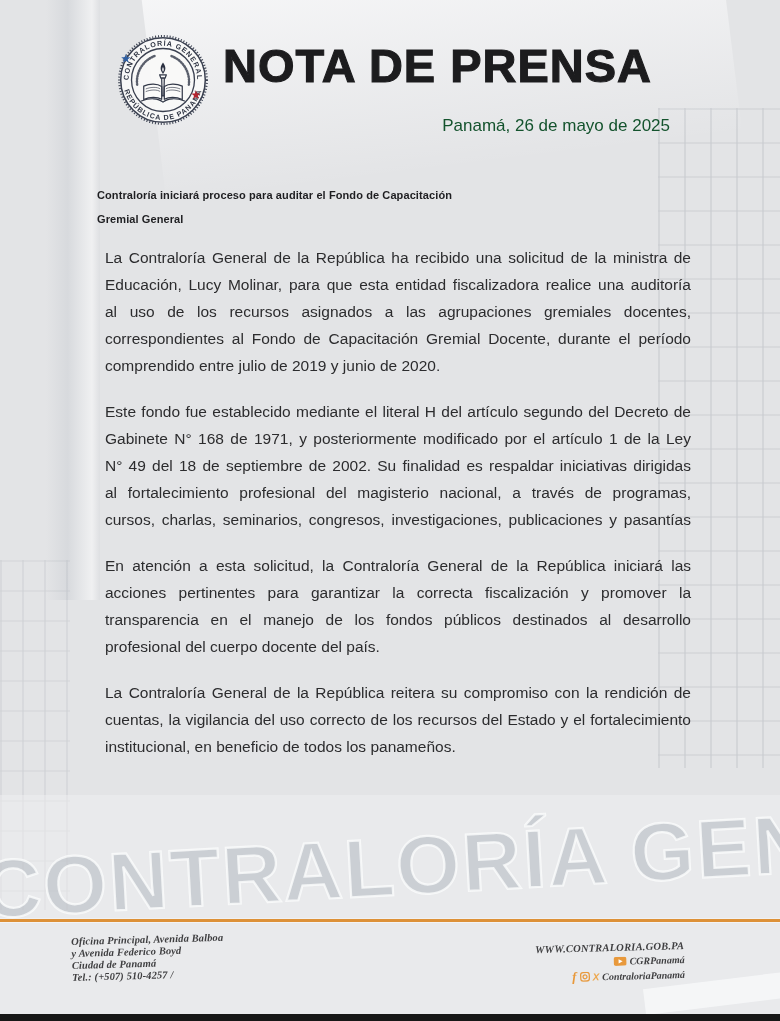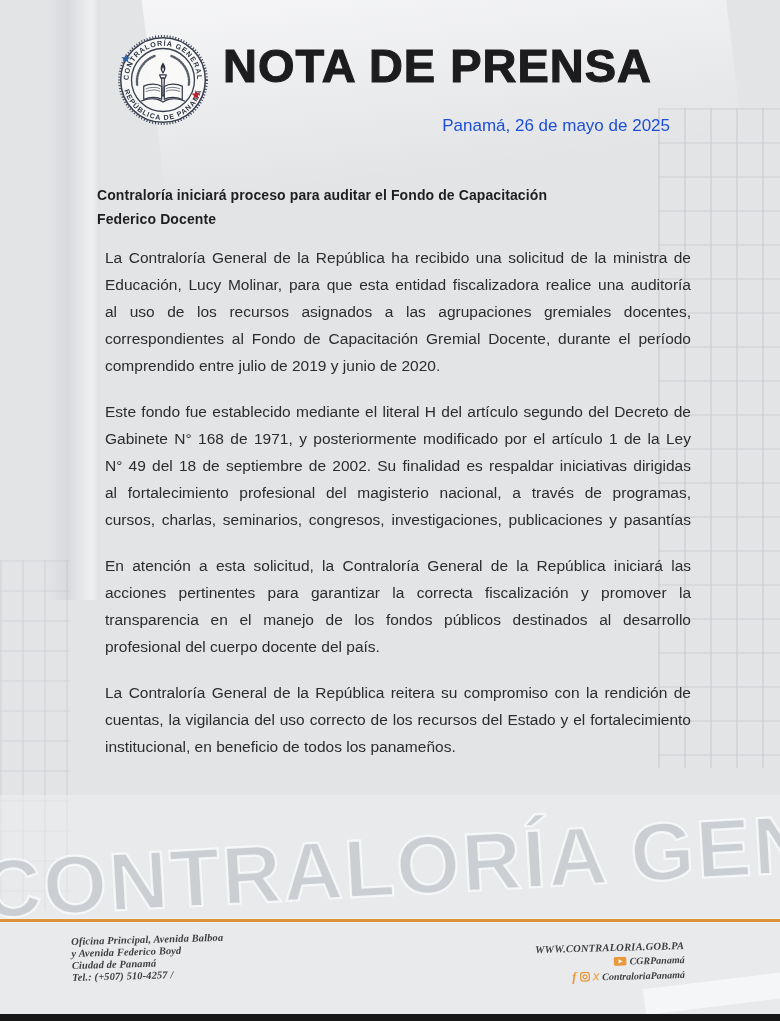--- a/index.html
+++ b/index.html
@@ -21,26 +21,26 @@
   .bgE{left:0;top:795px;width:780px;height:226px;background:rgba(240,240,241,.5);}
   .bgSlope{right:-14px;top:980px;width:150px;height:26px;background:rgba(248,249,250,.8);transform:rotate(-7deg);}
   
   .seal{position:absolute;left:116px;top:33px;width:94px;height:94px;z-index:2;}
   .sealtxt{font-family:"Liberation Sans","DejaVu Sans",sans-serif;font-size:7.6px;font-weight:700;
            letter-spacing:1.05px;fill:#2e3443;}
   .brand-wrap{position:absolute;left:223px;top:44px;width:429px;height:46px;z-index:2;}
   .brand{display:inline-block;white-space:nowrap;font-size:46px;line-height:44px;font-weight:700;
          color:#1c1c1e;-webkit-text-stroke:1.1px #1c1c1e;letter-spacing:1px;}
   .date{position:absolute;left:97px;top:116px;width:573px;text-align:right;font-size:17px;
-        color:#1d4ed8;z-index:2;}
+        color:#14532d;z-index:2;}
   
   .content{position:absolute;left:97px;top:183px;width:586px;z-index:2;color:#2c2c2e;}
   .title{margin:0 0 13px 0;}
   .trow{height:24px;}
-  .tline{display:inline-block;white-space:nowrap;font-size:14px;font-weight:700;line-height:24px;
+  .tline{display:inline-block;white-space:nowrap;font-size:11px;font-weight:700;line-height:24px;
          color:#1e1e21;letter-spacing:.1px;}
   .para{margin:0 0 19px 8px;}
   .lrow{height:27px;}
   .bline{display:inline-block;white-space:nowrap;font-size:15.5px;line-height:27px;color:#2c2c2e;}
   
   .wm{position:absolute;left:-18px;top:843px;z-index:1;font-size:82px;font-weight:700;letter-spacing:2px;
       white-space:nowrap;color:rgba(174,179,187,.5);-webkit-text-stroke:2.2px rgba(251,252,253,.8);
       transform:rotate(-3.2deg);transform-origin:left center;}
   
   .orange-line{position:absolute;left:0;top:919px;width:780px;height:3px;background:#dd9138;z-index:3;
@@ -99,21 +99,21 @@
   </svg>
 
   <div class="brand-wrap">
     <span class="brand fit-exact" style="transform-origin: left center; transform: scaleX(1.02052);">NOTA DE PRENSA</span>
   </div>
   <div class="date">Panamá, 26 de mayo de 2025</div>
 
   <div class="content">
     <div class="title">
       <div class="trow"><span class="tline">Contraloría iniciará proceso para auditar el Fondo de Capacitación</span></div>
-      <div class="trow"><span class="tline">Federico Docente</span></div>
+      <div class="trow"><span class="tline">Gremial General</span></div>
     </div>
     <div>
         <div class="para">
           <div class="lrow"><span class="bline just" style="word-spacing: 2.19471px;">La Contraloría General de la República ha recibido una solicitud de la ministra de</span></div>
           <div class="lrow"><span class="bline just" style="word-spacing: 2.42031px;">Educación, Lucy Molinar, para que esta entidad fiscalizadora realice una auditoría</span></div>
           <div class="lrow"><span class="bline just" style="word-spacing: 8.28125px;">al uso de los recursos asignados a las agrupaciones gremiales docentes,</span></div>
           <div class="lrow"><span class="bline just" style="word-spacing: 3.55208px;">correspondientes al Fondo de Capacitación Gremial Docente, durante el período</span></div>
           <div class="lrow"><span class="bline last">comprendido entre julio de 2019 y junio de 2020.</span></div>
         </div>
         <div class="para">

